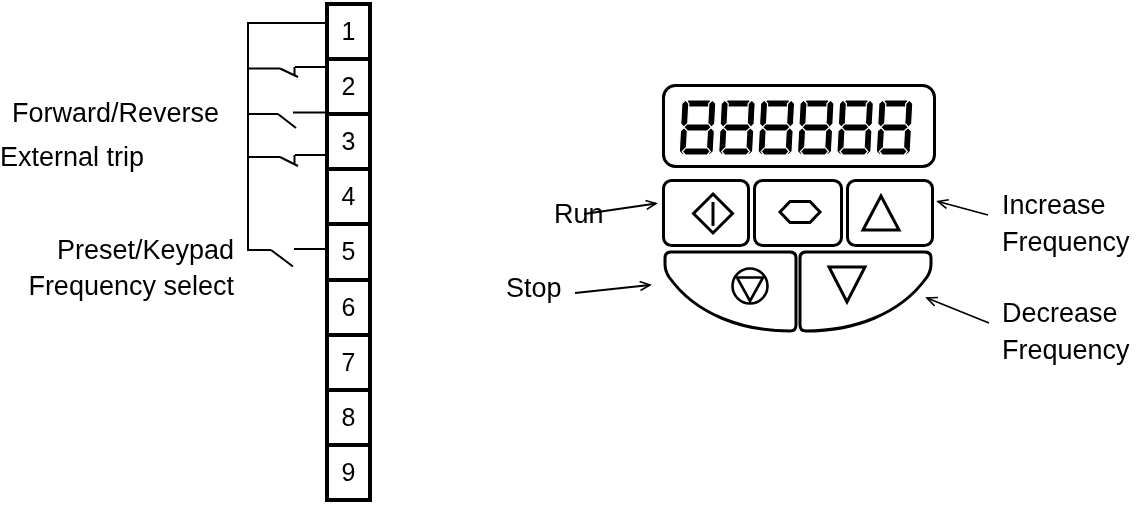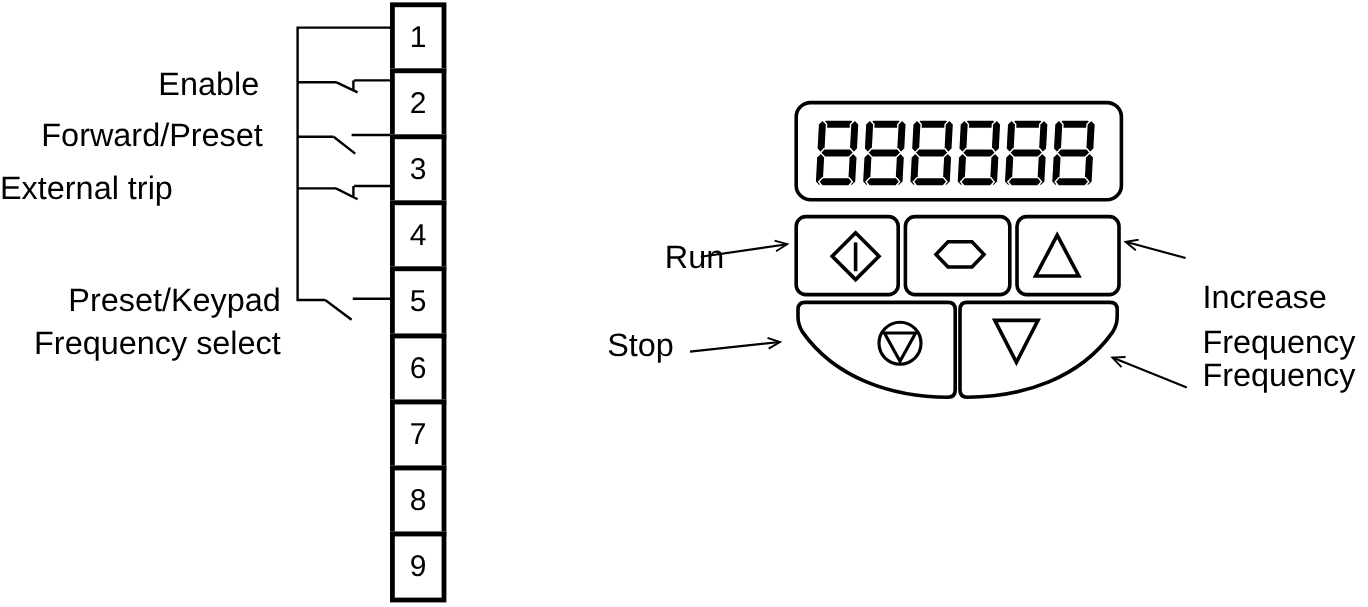--- a/index.html
+++ b/index.html
@@ -137,37 +137,37 @@
     <div class="tcell">2</div>
     <div class="tcell">3</div>
     <div class="tcell">4</div>
     <div class="tcell">5</div>
     <div class="tcell">6</div>
     <div class="tcell">7</div>
     <div class="tcell">8</div>
     <div class="tcell">9</div>
   </div>
 
-  <div class="lbl" style="left:0; top:57px; width:216px; text-align:right;">Enable</div>
 
-  <div class="lbl" style="left:0; top:100px; width:219px; text-align:right;">Forward/Preset</div>
+  <div class="lbl" style="left:0; top:100px; width:219px; text-align:right;">Forward/Reverse</div>
 
   <div class="lbl" style="left:0; top:144px; width:219px; text-align:left;">External trip</div>
 
   <div class="lbl two-line" style="left:0; top:232px; width:234px; text-align:right; line-height:36px;">
     <span class="line">Preset/Keypad</span>
     <span class="line">Frequency select</span>
   </div>
 
   <div class="lbl" style="left:554px; top:201px;">Run</div>
 
   <div class="lbl" style="left:506px; top:275px;">Stop</div>
 
-  <div class="lbl two-line" style="left:1002px; top:187px; line-height:37px;margin-top:43px;">
+  <div class="lbl two-line" style="left:1002px; top:187px; line-height:37px;">
     <span class="line">Increase</span>
     <span class="line">Frequency</span>
   </div>
 
   <div class="lbl two-line" style="left:1002px; top:295px; line-height:37px;">
+    <span class="line">Decrease</span>
     <span class="line">Frequency</span>
   </div>
 
 </div>
 
 </body></html>

